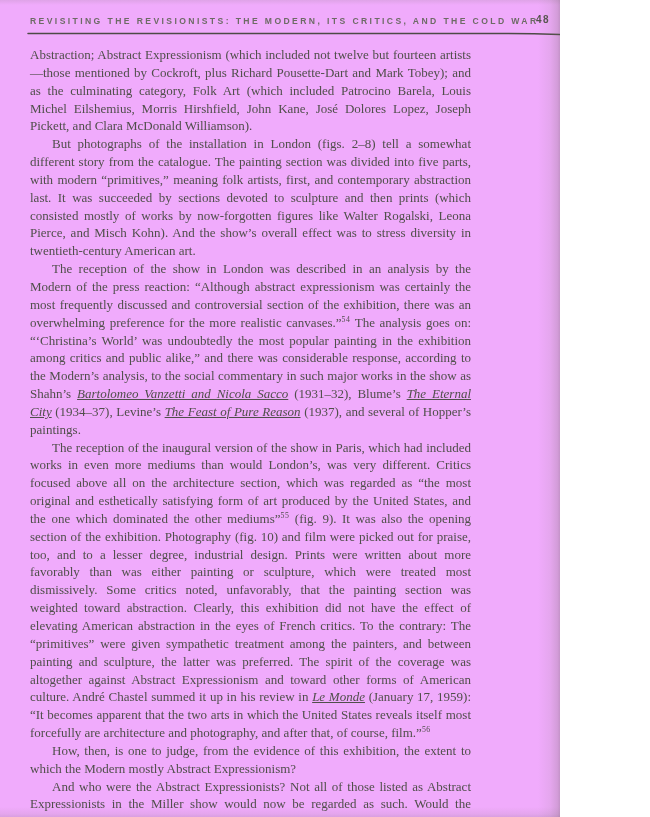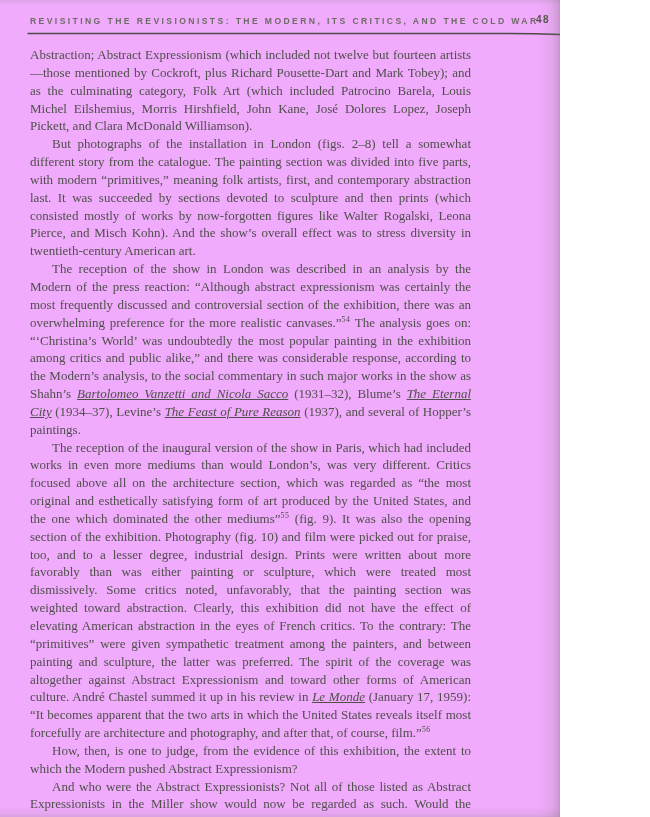--- a/index.html
+++ b/index.html
@@ -65,19 +65,19 @@
 
   <svg class="header-rule" width="650" height="14" viewBox="0 0 650 14">
     <path d="M28 4.5 H500 C555 4.5 600 6.5 649 10.5" stroke="#4d4b46" stroke-width="1.5" fill="none" stroke-linecap="round"></path>
   </svg>
 
   <div class="body-text">
       <p class=""><span>Abstraction; Abstract Expressionism (which included not twelve but fourteen artists—those mentioned by Cockroft, plus Richard Pousette-Dart and Mark Tobey); and as the culminating category, Folk Art (which included Patrocino Barela, Louis Michel Eilshemius, Morris Hirshfield, John Kane, José Dolores Lopez, Joseph Pickett, and Clara McDonald Williamson).</span></p>
       <p class="indent"><span>But photographs of the installation in London (figs. 2–8) tell a somewhat different story from the catalogue. The painting section was divided into five parts, with modern “primitives,” meaning folk artists, first, and contemporary abstraction last. It was succeeded by sections devoted to sculpture and then prints (which consisted mostly of works by now-forgotten figures like Walter Rogalski, Leona Pierce, and Misch Kohn). And the show’s overall effect was to stress diversity in twentieth-century American art.</span></p>
       <p class="indent"><span>The reception of the show in London was described in an analysis by the Modern of the press reaction: “Although abstract expressionism was certainly the most frequently discussed and controversial section of the exhibition, there was an overwhelming preference for the more realistic canvases.”</span><sup>54</sup><span> The analysis goes on: “‘Christina’s World’ was undoubtedly the most popular painting in the exhibition among critics and public alike,” and there was considerable response, according to the Modern’s analysis, to the social commentary in such major works in the show as Shahn’s </span><i>Bartolomeo Vanzetti and Nicola Sacco</i><span> (1931–32), Blume’s </span><i>The Eternal City</i><span> (1934–37), Levine’s </span><i>The Feast of Pure Reason</i><span> (1937), and several of Hopper’s paintings.</span></p>
       <p class="indent"><span>The reception of the inaugural version of the show in Paris, which had included works in even more mediums than would London’s, was very different. Critics focused above all on the architecture section, which was regarded as “the most original and esthetically satisfying form of art produced by the United States, and the one which dominated the other mediums”</span><sup>55</sup><span> (fig. 9). It was also the opening section of the exhibition. Photography (fig. 10) and film were picked out for praise, too, and to a lesser degree, industrial design. Prints were written about more favorably than was either painting or sculpture, which were treated most dismissively. Some critics noted, unfavorably, that the painting section was weighted toward abstraction. Clearly, this exhibition did not have the effect of elevating American abstraction in the eyes of French critics. To the contrary: The “primitives” were given sympathetic treatment among the painters, and between painting and sculpture, the latter was preferred. The spirit of the coverage was altogether against Abstract Expressionism and toward other forms of American culture. André Chastel summed it up in his review in </span><i>Le Monde</i><span> (January 17, 1959): “It becomes apparent that the two arts in which the United States reveals itself most forcefully are architecture and photography, and after that, of course, film.”</span><sup>56</sup></p>
-      <p class="indent"><span>How, then, is one to judge, from the evidence of this exhibition, the extent to which the Modern pushed Abstract Expressionism?</span></p>
+      <p class="indent"><span>How, then, is one to judge, from the evidence of this exhibition, the extent to which the Modern mostly Abstract Expressionism?</span></p>
       <p class="indent"><span>And who were the Abstract Expressionists? Not all of those listed as Abstract Expressionists in the Miller show would now be regarded as such. Would the inclusion of Bradley Walker Tomlin make Calder or Stuart Davis look more like one of them? Throughout the forties, there was little agreement about whether a new school of painting had come into existence, much less what constituted membership in it. As Michael Leja has pointed out, the problem for critics and dealers was “to articulate for the purported group a platform that was powerful and specific and yet managed to conceal ideological and aesthetic diversity. For their part, the artists</span></p>
     </div>
 
   <div class="edge-right"></div>
   <div class="edge-bottom"></div>
 </div>
 
 </body></html>

